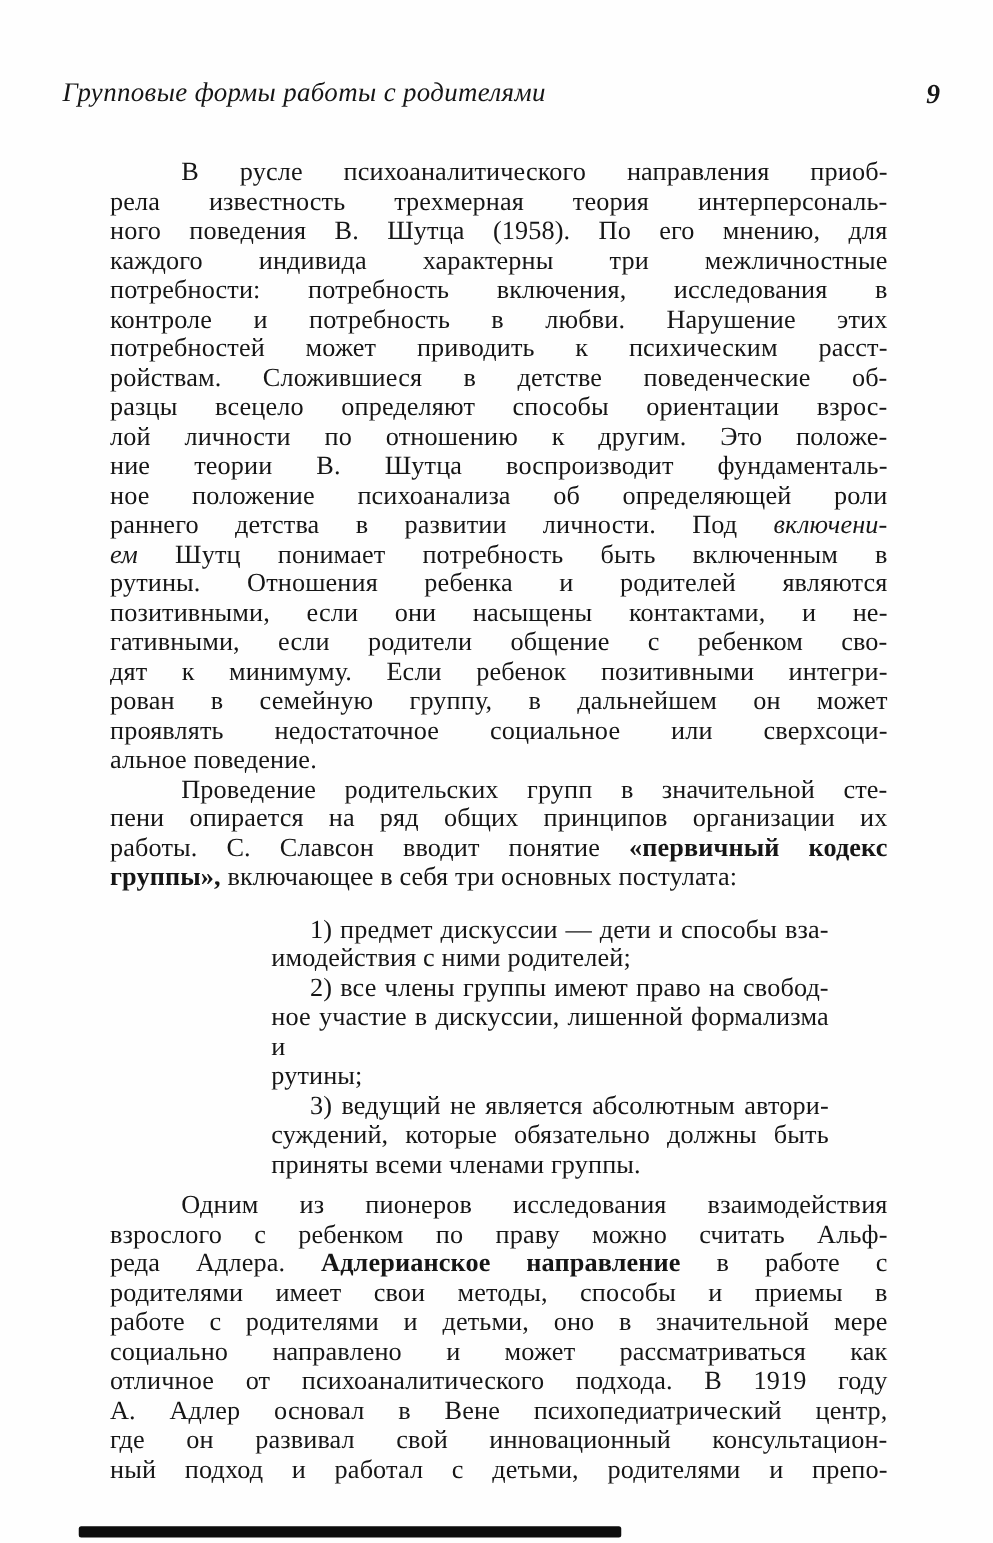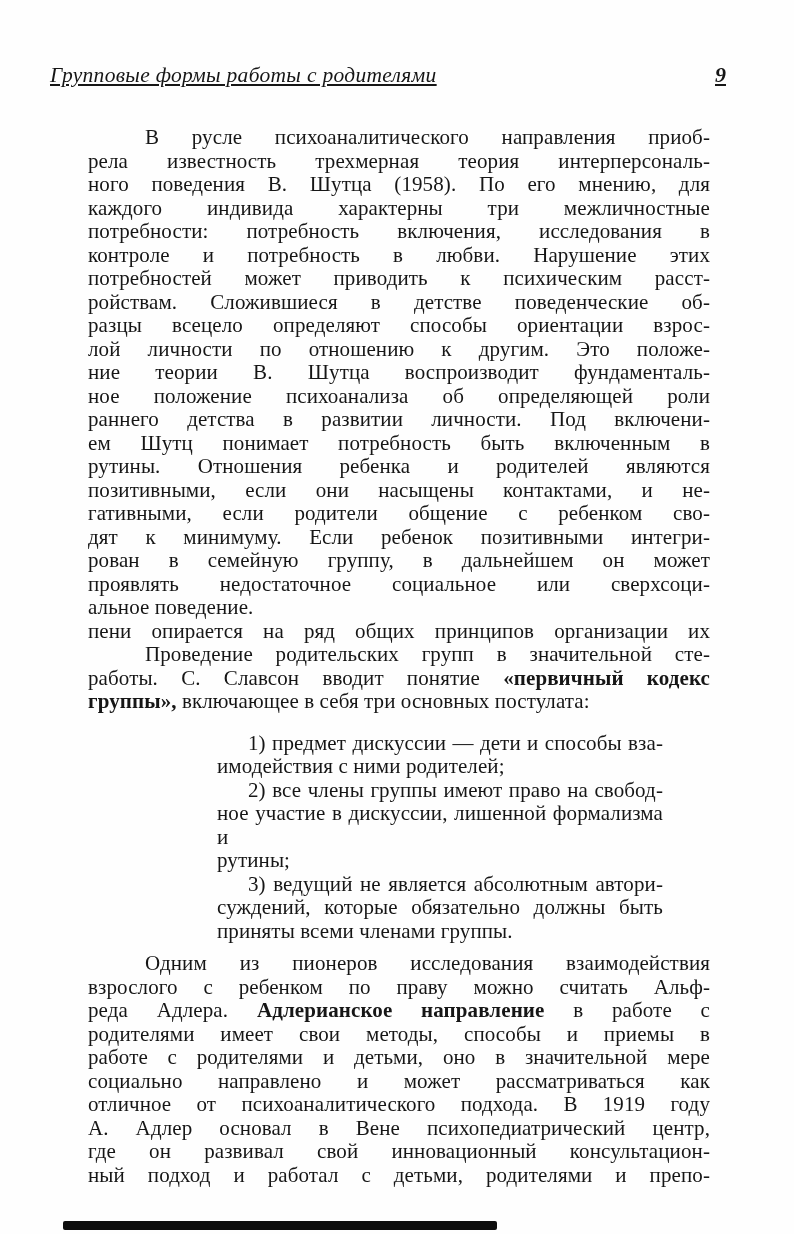--- a/index.html
+++ b/index.html
@@ -4,22 +4,22 @@
 <title>Document page</title>
 <style>
   html,body{margin:0;padding:0;}
   body{
     width:794px;height:1234px;position:relative;overflow:hidden;
     background:#fdfdfd;color:#161616;
     font-family:"Liberation Serif","DejaVu Serif",serif;
   }
   .page{position:absolute;inset:0;background:#fefefe;}
   .header{
-    position:absolute;left:50px;right:68px;top:62px;
-    display:flex;justify-content:space-between;align-items:center;text-decoration:underline;
+    position:absolute;left:50px;right:42px;top:62px;
+    display:flex;justify-content:space-between;align-items:flex-start;
   }
   .header .title{
     font-style:italic;font-size:21.5px;letter-spacing:0.3px;white-space:nowrap;
   }
   .header .pagenum{
     font-style:italic;font-weight:bold;font-size:22px;
   }
   .bodycol{
     position:absolute;left:88px;top:126px;width:622px;
     font-size:21px;line-height:23.5px;letter-spacing:0.1px;
@@ -28,21 +28,21 @@
   .block.list{margin-left:129px;width:446px;margin-top:18px;}
   .block.gap{margin-top:9px;}
   .line{
     text-align:justify;text-align-last:justify;
     -moz-text-align-last:justify;
   }
   .line.last{text-align-last:left;-moz-text-align-last:left;}
   .line.ind{padding-left:57px;}
   .block.list .line.ind{padding-left:31px;}
   .seg.b{font-weight:bold;}
-  .seg.i{}
+  .seg.i{font-style:italic;}
   .artifact-bar{
     position:absolute;left:63px;top:1221px;width:434px;height:9px;
     border-radius:2px;
   }
 </style>
 </head>
 <body>
 
 <div class="page">
 
@@ -69,22 +69,22 @@
         <div class="line"><span class="seg i">ем</span><span class="seg"> Шутц понимает потребность быть включенным в</span></div>
         <div class="line"><span class="seg">рутины. Отношения ребенка и родителей являются</span></div>
         <div class="line"><span class="seg">позитивными, если они насыщены контактами, и не-</span></div>
         <div class="line"><span class="seg">гативными, если родители общение с ребенком сво-</span></div>
         <div class="line"><span class="seg">дят к минимуму. Если ребенок позитивными интегри-</span></div>
         <div class="line"><span class="seg">рован в семейную группу, в дальнейшем он может</span></div>
         <div class="line"><span class="seg">проявлять недостаточное социальное или сверхсоци-</span></div>
         <div class="line last"><span class="seg">альное поведение.</span></div>
       </div>
       <div class="block para">
+        <div class="line ind"><span class="seg">Проведение родительских групп в значительной сте-</span></div>
         <div class="line"><span class="seg">пени опирается на ряд общих принципов организации их</span></div>
-        <div class="line ind"><span class="seg">Проведение родительских групп в значительной сте-</span></div>
         <div class="line"><span class="seg">работы. С. Славсон вводит понятие </span><span class="seg b">«первичный кодекс</span></div>
         <div class="line last"><span class="seg b">группы»,</span><span class="seg"> включающее в себя три основных постулата:</span></div>
       </div>
       <div class="block list">
         <div class="line ind"><span class="seg">1) предмет дискуссии — дети и способы вза-</span></div>
         <div class="line last"><span class="seg">имодействия с ними родителей;</span></div>
         <div class="line ind"><span class="seg">2) все члены группы имеют право на свобод-</span></div>
         <div class="line"><span class="seg">ное участие в дискуссии, лишенной формализма и</span></div>
         <div class="line last"><span class="seg">рутины;</span></div>
         <div class="line ind"><span class="seg">3) ведущий не является абсолютным автори-</span></div>

